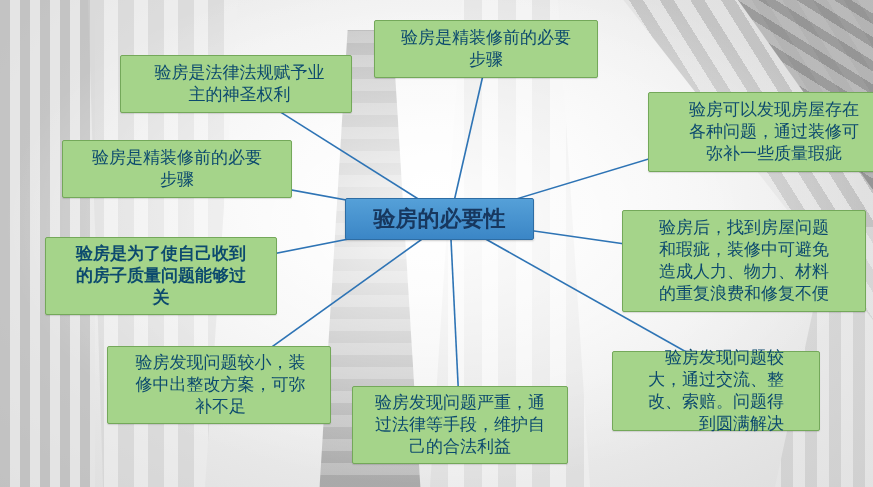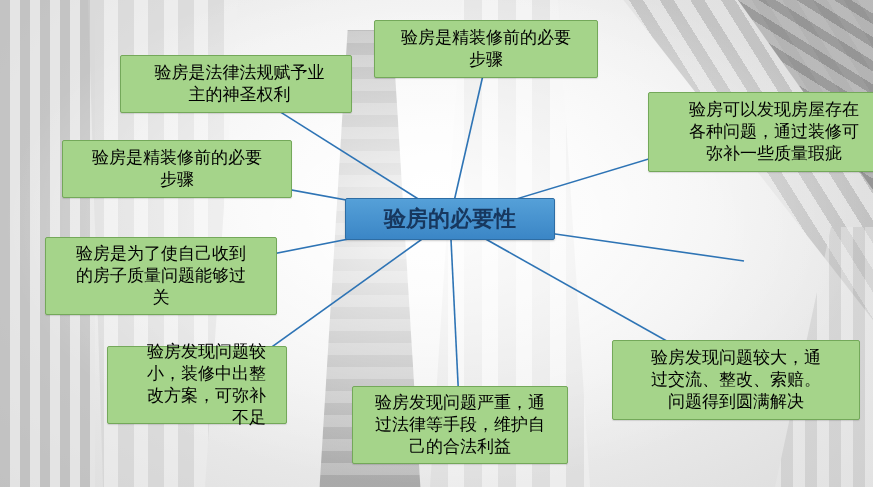--- a/index.html
+++ b/index.html
@@ -39,37 +39,37 @@
   .bg-glow{left:0;top:0;width:873px;height:487px;
     background:radial-gradient(ellipse at 50% 46%, rgba(255,255,255,.88) 0%, rgba(255,255,255,.35) 45%, rgba(255,255,255,0) 70%);}
 
   
   #connectors{position:absolute;left:0;top:0;width:873px;height:487px;}
   #connectors line{stroke:#2e74b5;stroke-width:1.6;}
 
   
   .node{position:absolute;box-sizing:border-box;display:flex;align-items:center;justify-content:center;
     background:#a5d48a;border:1px solid #74a85a;border-radius:2px;
-    color:#000000;font-size:17px;line-height:22px;text-align:center;
+    color:#0c4a6e;font-size:17px;line-height:22px;text-align:center;
     padding-top:6px;padding-bottom:6px;box-shadow:0 1px 1px rgba(0,0,0,.12);}
   .center-node{position:absolute;box-sizing:border-box;display:flex;align-items:center;justify-content:center;
     background:linear-gradient(#55a0d8,#3b86c6);border:1px solid #2e6da4;border-radius:2px;
     color:#17375e;font-size:22px;font-weight:bold;text-align:center;
     box-shadow:0 1px 2px rgba(0,0,0,.2);}
 
   .n-top{left:374px;top:20px;width:224px;height:58px;padding-left:23px;padding-right:23px;}
   .n-upleft{left:120px;top:55px;width:232px;height:58px;padding-left:27px;padding-right:20px;}
   .n-left{left:62px;top:140px;width:230px;height:58px;padding-left:26px;padding-right:26px;}
   .n-upright{left:612px;top:92px;width:252px;height:80px;padding-left:37px;padding-right:37px;margin-left:36px;}
-  .n-midleft{left:45px;top:237px;width:232px;height:78px;padding-left:27px;padding-right:27px;}
+  .n-midleft{left:45px;top:237px;width:232px;height:78px;padding-left:27px;padding-right:27px;font-weight:bold;}
   .n-midright{left:622px;top:210px;width:244px;height:102px;padding-left:33px;padding-right:33px;}
-  .n-botleft{left:107px;top:346px;width:180px;height:78px;padding-left:23px;padding-right:20px;text-align:right;}
+  .n-botleft{left:107px;top:346px;width:224px;height:78px;padding-left:23px;padding-right:20px;}
   .n-botcenter{left:352px;top:386px;width:216px;height:78px;padding-left:19px;padding-right:19px;align-items:center;}
-  .n-botright{left:612px;top:340px;width:248px;height:80px;padding-left:35px;padding-right:35px;}
-  .n-center{left:345px;top:198px;width:210px;height:42px;}
+  .n-botright{left:612px;top:351px;width:208px;height:80px;padding-left:35px;padding-right:35px;text-align:right;}
+  .n-center{left:345px;top:198px;width:189px;height:42px;}
 </style>
 </head>
 <body>
 
 <div id="stage">
 
   <div class="bg bg-sky"></div>
   <div class="bg bldg-left1"></div>
   <div class="bg bldg-left2"></div>
   <div class="bg bldg-center"></div>
@@ -99,20 +99,23 @@
   </div>
   <div class="node n-left">
     <span>验房是精装修前的必要步骤</span>
   </div>
   <div class="node n-upright">
     <span>验房可以发现房屋存在各种问题，通过装修可弥补一些质量瑕疵</span>
   </div>
   <div class="node n-midleft">
     <span>验房是为了使自己收到的房子质量问题能够过关</span>
   </div>
+  <div class="node n-midright">
+    <span>验房后，找到房屋问题和瑕疵，装修中可避免造成人力、物力、材料的重复浪费和修复不便</span>
+  </div>
   <div class="node n-botleft">
     <span>验房发现问题较小，装修中出整改方案，可弥补不足</span>
   </div>
   <div class="node n-botcenter">
     <span>验房发现问题严重，通过法律等手段，维护自己的合法利益</span>
   </div>
   <div class="node n-botright">
     <span>验房发现问题较大，通过交流、整改、索赔。问题得到圆满解决</span>
   </div>
 

